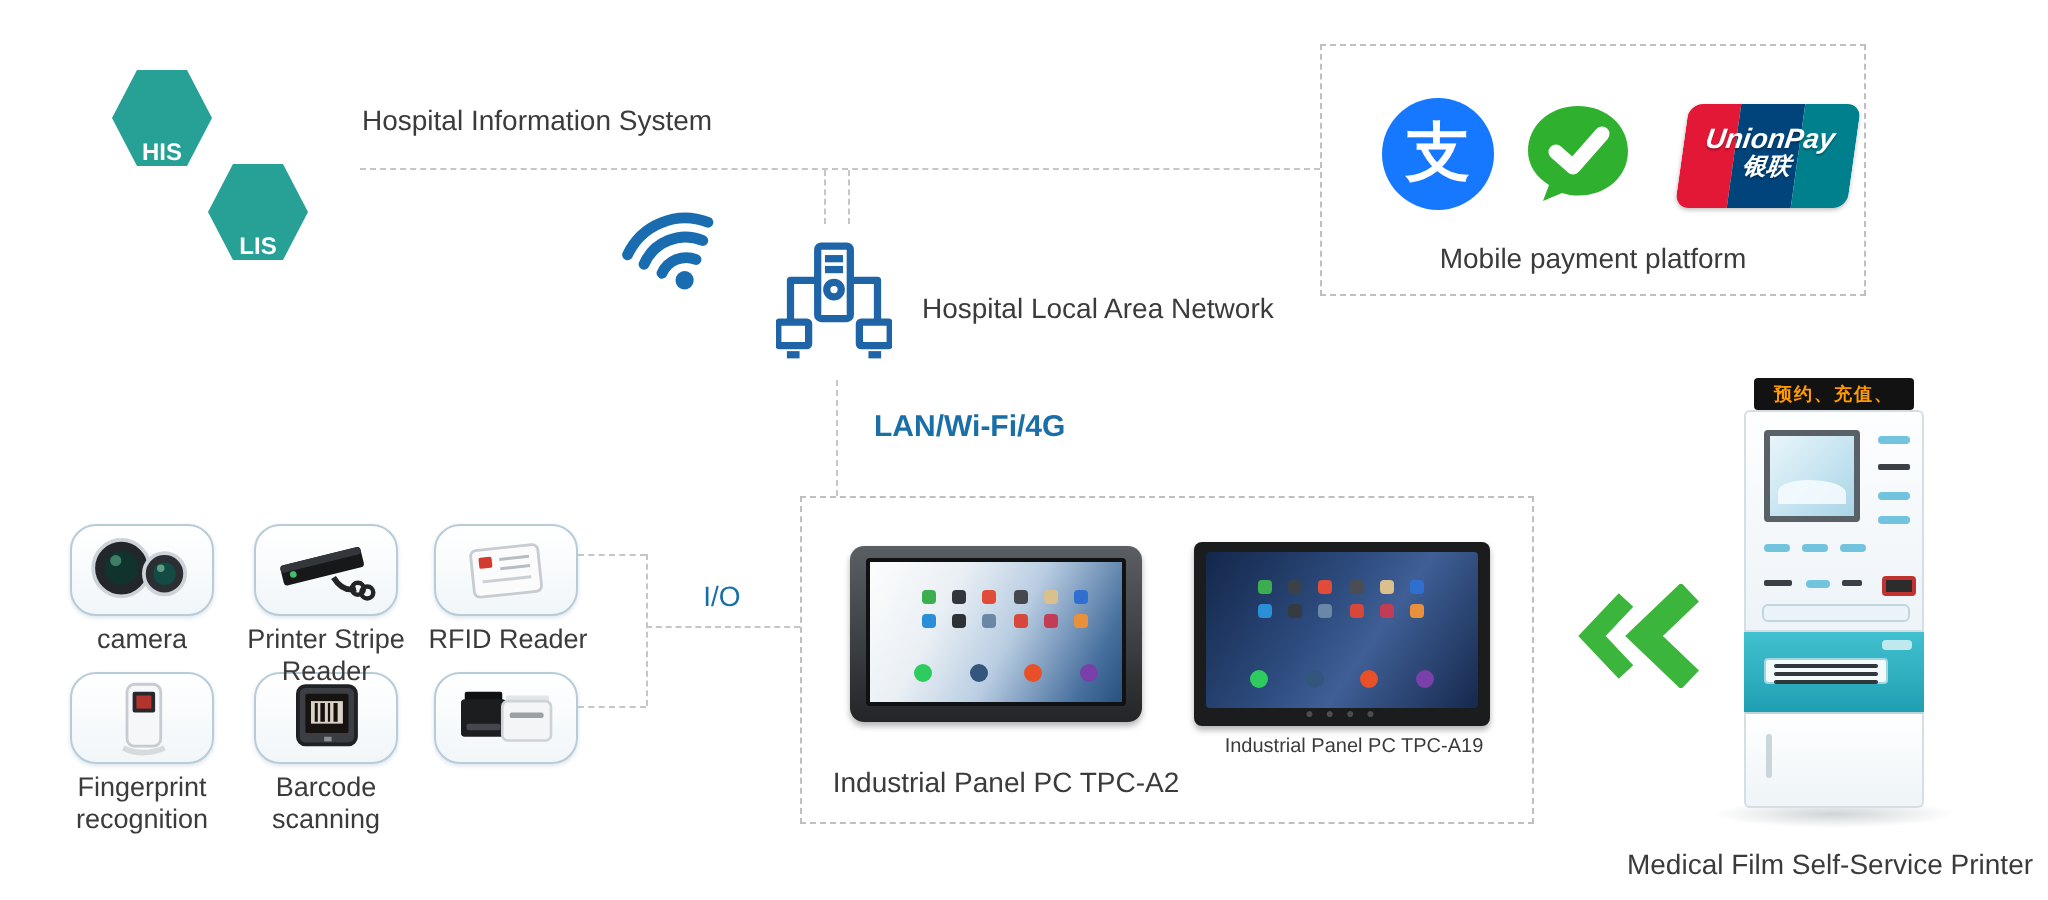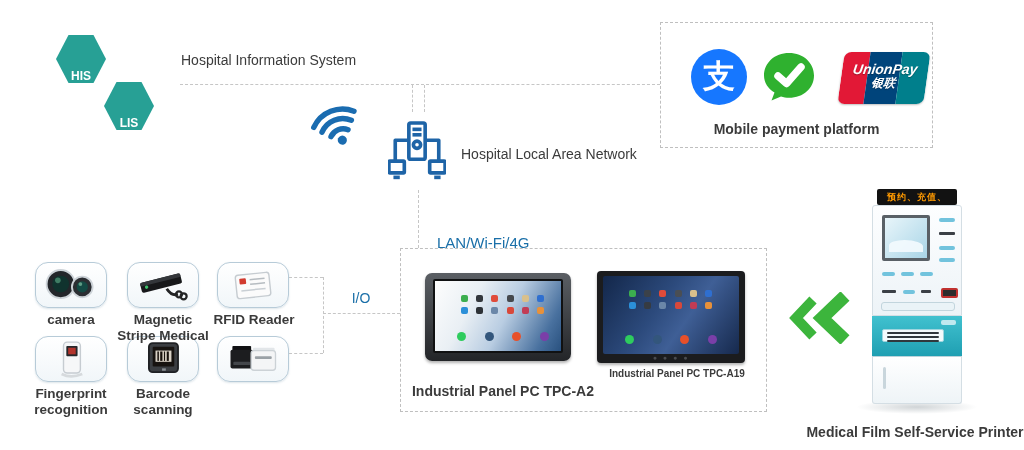--- a/index.html
+++ b/index.html
@@ -1,21 +1,21 @@
 <!DOCTYPE html>
 <html><head>
 <meta charset="utf-8">
 <style>
   * { box-sizing: border-box; margin: 0; padding: 0; }
   body { background: #fff; }
   .canvas { position: relative; width: 1024px; height: 450px; background: #fff;
             font-family: "Liberation Sans", sans-serif; overflow: hidden; color:#3b3b3b; }
 
   .lbl { position: absolute; font-size: 13.5px; color: #3b3b3b; line-height: 1.15; }
-  .lbl.center { text-align: center; font-weight: bold; }
+  .lbl.center { text-align: center; }
   .lbl.blue { color: #1a6fa8; font-weight: bold; }
 
   .dash-h { position: absolute; border-top: 1px dashed #c6c6c6; height: 0; }
   .dash-v { position: absolute; border-left: 1px dashed #c6c6c6; width: 0; }
   .dash-box { position: absolute; border: 1px dashed #bfbfbf; background: transparent; }
 
   
   .hex { position: absolute; display: flex; align-items: flex-end; justify-content: center;
          background: #27a095; color: #fff; font-size: 12px; font-weight: bold;
          clip-path: polygon(25% 0%, 75% 0%, 100% 50%, 75% 100%, 25% 100%, 0% 50%); }
@@ -126,21 +126,21 @@
         <rect x="1" y="44" width="17" height="13" rx="1"></rect>
         <rect x="46" y="44" width="17" height="13" rx="1"></rect>
         <line x1="6" y1="62" x2="13" y2="62"></line>
         <line x1="51" y1="62" x2="58" y2="62"></line>
       </g>
     </svg>
   </div>
 
   <div class="lbl" style="left:461px; top:146px; font-size:14px;">Hospital Local Area Network</div>
 
-  <div class="lbl blue" style="left:437px; top:205px; font-size:15px; font-weight:normal;margin-top:29px;">LAN/Wi-Fi/4G</div>
+  <div class="lbl blue" style="left:437px; top:205px; font-size:15px; font-weight:bold;">LAN/Wi-Fi/4G</div>
 
   <div class="dash-box" style="left:660px; top:22px; width:273px; height:126px;">
     <div class="pay-circle" style="left:30px; top:26px; width:56px; height:56px; background:#1677ff;">
       <span style="color:#fff; font-size:32px; font-weight:bold;">支</span>
     </div>
     <div style="position:absolute; left:99px; top:25px;">
       <svg width="58" height="58" viewBox="0 0 58 58">
         <path d="M29 5 C14.5 5 4 15 4 27.5 C4 34.5 8 40.5 14.5 44.5 L11.5 52.5 L21 48.5 C23.5 49.3 26.2 49.8 29 49.8 C43.5 49.8 54 40 54 27.5 C54 15 43.5 5 29 5 Z" fill="#2fb12f"></path>
         <polyline points="18,28 26.5,35.5 41,19" fill="none" stroke="#ffffff" stroke-width="7.5" stroke-linecap="round" stroke-linejoin="round"></polyline>
       </svg>
@@ -215,21 +215,21 @@
       <rect x="10" y="6" width="20" height="7" rx="1" fill="#101113"></rect>
       <rect x="8" y="10" width="24" height="20" rx="2" fill="#1c1d1f"></rect>
       <rect x="11" y="23" width="18" height="3.5" rx="1" fill="#44474b"></rect>
       <rect x="32" y="8" width="23" height="6" rx="1" fill="#e2e6e9"></rect>
       <rect x="30" y="11" width="26" height="21" rx="3" fill="#f4f5f6" stroke="#ccd2d6" stroke-width="1.4"></rect>
       <rect x="34" y="17" width="18" height="3" rx="1" fill="#9aa1a6"></rect>
     </svg>
   </div>
 
   <div class="lbl center" style="left:26px; top:312px; width:90px;">camera</div>
-  <div class="lbl center" style="left:113px; top:312px; width:100px;">Magnetic Stripe Medical</div>
+  <div class="lbl center" style="left:113px; top:312px; width:100px;">Printer Stripe Reader</div>
   <div class="lbl center" style="left:208px; top:312px; width:92px;">RFID Reader</div>
   <div class="lbl center" style="left:26px; top:386px; width:90px;text-align:center;">Fingerprint recognition</div>
   <div class="lbl center" style="left:128px; top:386px; width:70px;">Barcode scanning</div>
 
   <div class="dash-h" style="left:289px; top:277px; width:34px;"></div>
   <div class="dash-h" style="left:289px; top:353px; width:34px;"></div>
   <div class="dash-v" style="left:323px; top:277px; height:76px;"></div>
   <div class="dash-h" style="left:323px; top:313px; width:77px;"></div>
   <div class="lbl blue center" style="left:338px; top:290px; width:46px; font-size:14px; font-weight:normal;">I/O</div>
 

